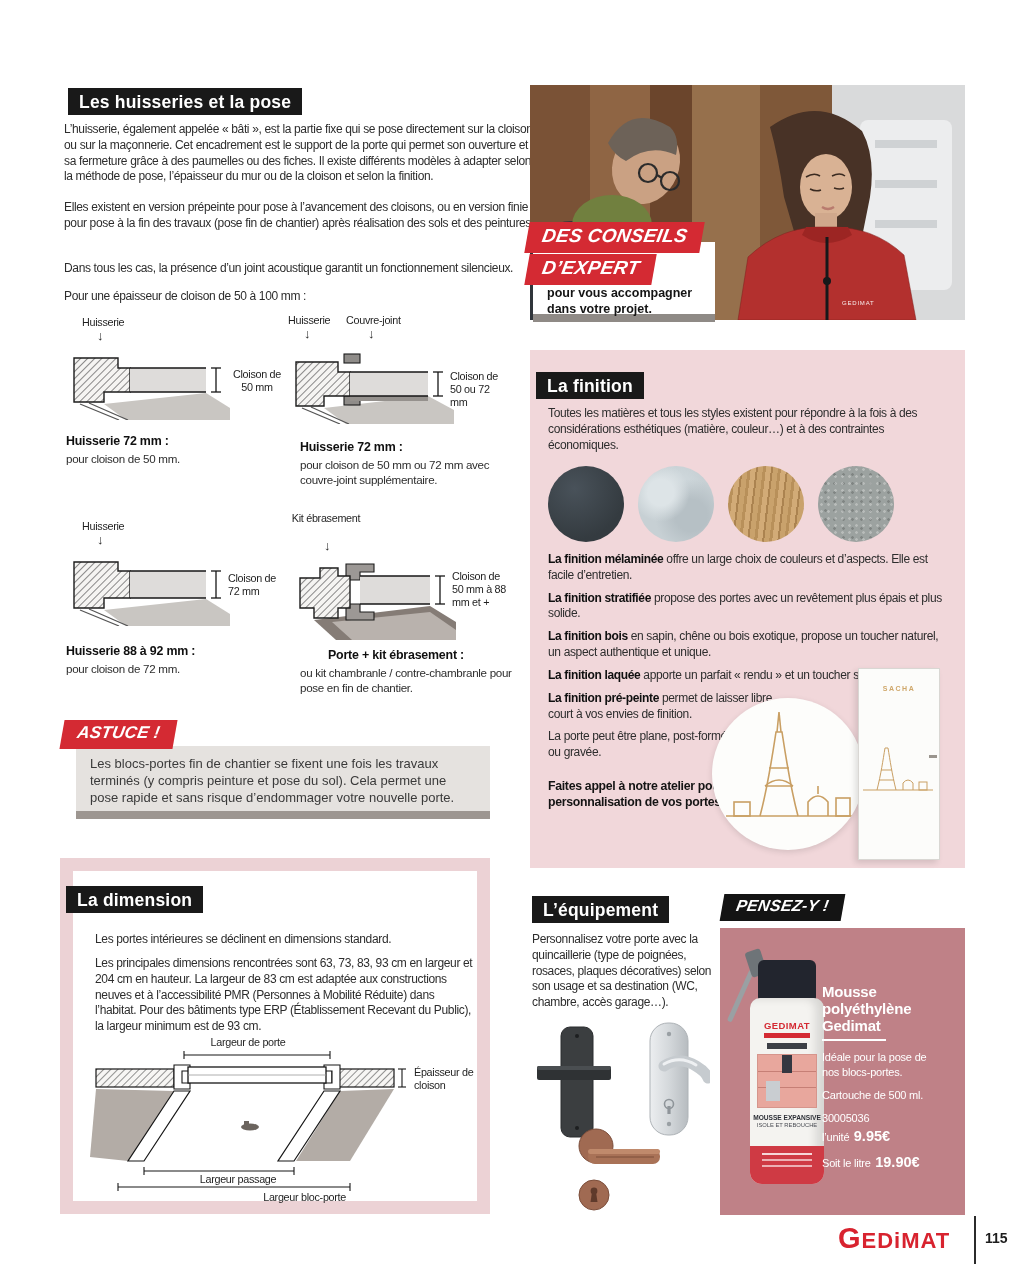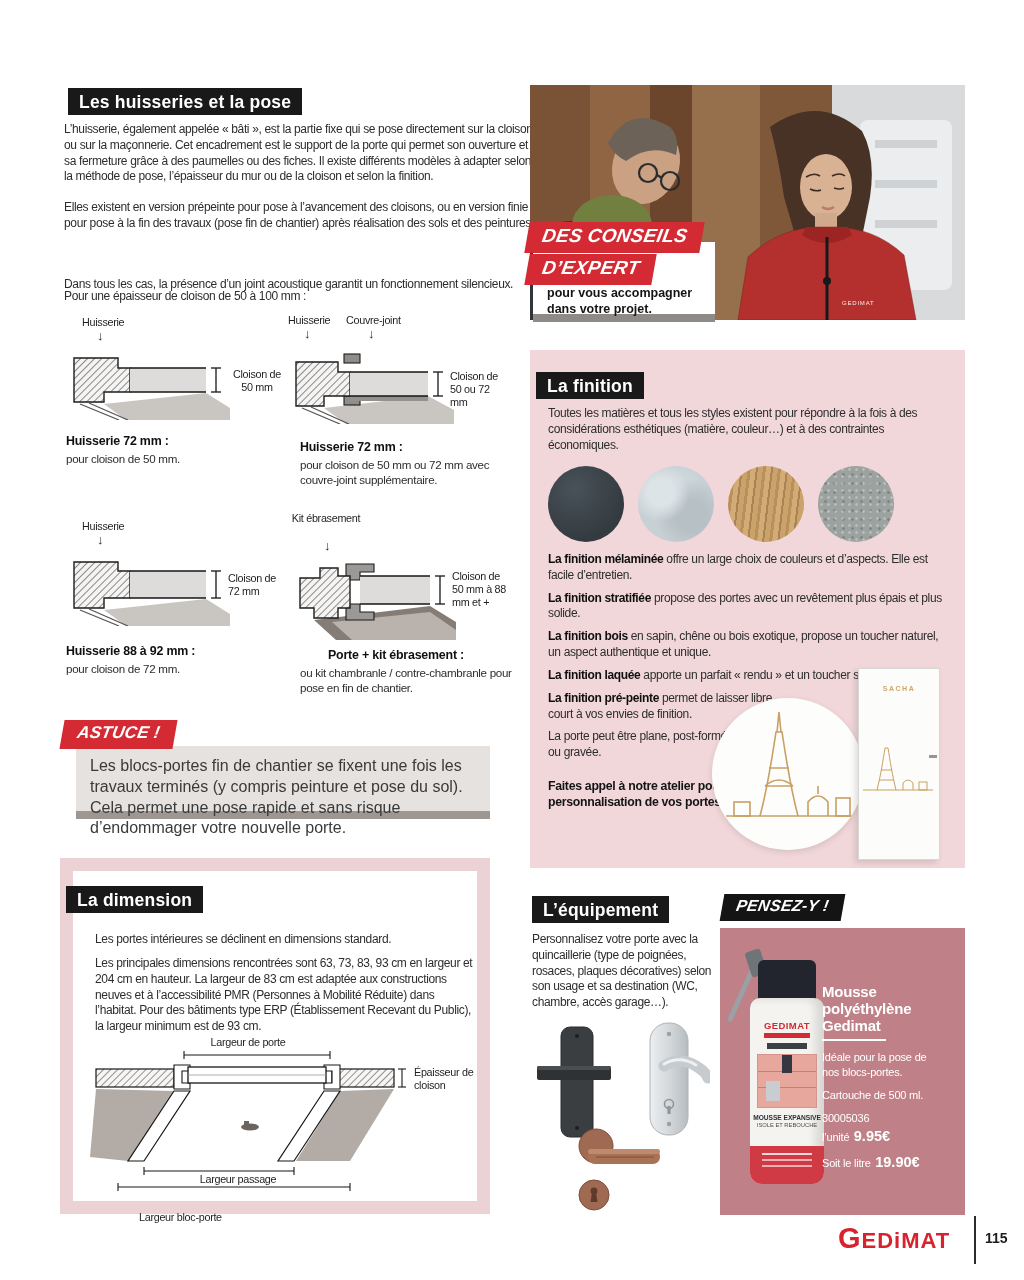--- a/index.html
+++ b/index.html
@@ -30,21 +30,21 @@
 </style>
 </head>
 <body>
 
 <div id="page">
 
   <div class="abs badge-black" style="left:68px;top:88px;">Les huisseries et la pose</div>
 
   <div class="abs body-txt" style="left:64px;top:122px;width:470px;">L’huisserie, également appelée « bâti », est la partie fixe qui se pose directement sur la cloison ou sur la maçonnerie. Cet encadrement est le support de la porte qui permet son ouverture et sa fermeture grâce à des paumelles ou des fiches. Il existe différents modèles à adapter selon la méthode de pose, l’épaisseur du mur ou de la cloison et selon la finition.</div>
   <div class="abs body-txt" style="left:64px;top:200px;width:470px;">Elles existent en version prépeinte pour pose à l’avancement des cloisons, ou en version finie pour pose à la fin des travaux (pose fin de chantier) après réalisation des sols et des peintures.</div>
-  <div class="abs body-txt" style="left:64px;top:261px;width:475px;margin-top:16px;">Dans tous les cas, la présence d’un joint acoustique garantit un fonctionnement silencieux.</div>
+  <div class="abs body-txt" style="left:64px;top:261px;width:475px;">Dans tous les cas, la présence d’un joint acoustique garantit un fonctionnement silencieux.</div>
   <div class="abs body-txt" style="left:64px;top:289px;width:470px;">Pour une épaisseur de cloison de 50 à 100 mm :</div>
 
   <div class="abs" style="left:64px;top:316px;width:226px;height:170px;">
     <div class="abs small-lbl" style="left:18px;top:0;">Huisserie</div>
     <div class="abs arrow" style="left:33px;top:12px;">↓</div>
     <svg class="abs" style="left:0;top:30px;" width="226" height="74" viewBox="0 0 226 74">
       <defs>
           <pattern id="hA" width="5" height="5" patternUnits="userSpaceOnUse" patternTransform="rotate(45)">
             <rect width="5" height="5" fill="#f5f4f2"></rect>
             <line x1="0" y1="0" x2="0" y2="5" stroke="#5a5a5a" stroke-width="1.4"></line>
@@ -144,21 +144,21 @@
       <line x1="152" y1="22" x2="152" y2="50" stroke="#161616" stroke-width="1.3"></line>
       <line x1="147" y1="22" x2="157" y2="22" stroke="#161616" stroke-width="1.3"></line>
       <line x1="147" y1="50" x2="157" y2="50" stroke="#161616" stroke-width="1.3"></line>
     </svg>
     <div class="abs dim-lbl" style="left:164px;top:58px;width:60px;">Cloison de 50 mm à 88 mm et +</div>
     <div class="abs cap-title" style="left:12px;top:136px;padding-left:28px;">Porte + kit ébrasement :</div>
     <div class="abs cap-body" style="left:12px;top:153px;width:215px;">ou kit chambranle / contre-chambranle pour pose en fin de chantier.</div>
   </div>
 
   <div class="abs" style="left:76px;top:746px;width:414px;height:65px;background:#e5e2df;border-bottom:8px solid #9d9691;">
-    <div class="abs" style="left:14px;top:10px;width:386px;font-size:16px;line-height:1.3;color:#3a3a3a;">Les blocs-portes fin de chantier se fixent une fois les travaux terminés (y compris peinture et pose du sol). Cela permet une pose rapide et sans risque d’endommager votre nouvelle porte.</div>
+    <div class="abs" style="left:14px;top:10px;width:386px;font-size:13px;line-height:1.3;color:#3a3a3a;">Les blocs-portes fin de chantier se fixent une fois les travaux terminés (y compris peinture et pose du sol). Cela permet une pose rapide et sans risque d’endommager votre nouvelle porte.</div>
   </div>
   <div class="abs badge-red" style="left:62px;top:720px;">ASTUCE !</div>
 
   <div class="abs" style="left:60px;top:858px;width:430px;height:356px;background:#fff;border:13px solid #ecd2d5;box-sizing:border-box;"></div>
   <div class="abs badge-black" style="left:66px;top:886px;">La dimension</div>
   <div class="abs body-txt" style="left:95px;top:932px;width:380px;">Les portes intérieures se déclinent en dimensions standard.</div>
   <div class="abs body-txt" style="left:95px;top:956px;width:380px;">Les principales dimensions rencontrées sont 63, 73, 83, 93 cm en largeur et 204 cm en hauteur. La largeur de 83 cm est adaptée aux constructions neuves et à l’accessibilité PMR (Personnes à Mobilité Réduite) dans l’habitat. Pour des bâtiments type ERP (Établissement Recevant du Public), la largeur minimum est de 93 cm.</div>
 
   <div class="abs" style="left:88px;top:1036px;width:398px;height:172px;">
     <div class="abs dim-lbl" style="left:60px;top:0;width:200px;text-align:center;">Largeur de porte</div>
@@ -189,21 +189,21 @@
       <line x1="310" y1="38" x2="318" y2="38" stroke="#161616" stroke-width="1.1"></line>
       <line x1="56" y1="122" x2="206" y2="122" stroke="#161616" stroke-width="1.1"></line>
       <line x1="56" y1="118" x2="56" y2="126" stroke="#161616" stroke-width="1.1"></line>
       <line x1="206" y1="118" x2="206" y2="126" stroke="#161616" stroke-width="1.1"></line>
       <line x1="30" y1="138" x2="262" y2="138" stroke="#161616" stroke-width="1.1"></line>
       <line x1="30" y1="134" x2="30" y2="142" stroke="#161616" stroke-width="1.1"></line>
       <line x1="262" y1="134" x2="262" y2="142" stroke="#161616" stroke-width="1.1"></line>
     </svg>
     <div class="abs dim-lbl" style="left:326px;top:30px;width:70px;">Épaisseur de cloison</div>
     <div class="abs dim-lbl" style="left:70px;top:137px;width:160px;text-align:center;">Largeur passage</div>
-    <div class="abs dim-lbl" style="left:51px;top:155px;width:220px;text-align:left;margin-top:20px;">Largeur bloc-porte</div>
+    <div class="abs dim-lbl" style="left:38px;top:155px;width:220px;text-align:right;">Largeur bloc-porte</div>
   </div>
 
   <div class="abs" style="left:530px;top:85px;width:435px;height:235px;overflow:hidden;">
     <svg width="435" height="235" viewBox="0 0 435 235">
       <rect width="435" height="235" fill="#c8c3bd"></rect>
       <rect x="0" y="0" width="60" height="235" fill="#7a5236"></rect>
       <rect x="60" y="0" width="60" height="235" fill="#8f6544"></rect>
       <rect x="120" y="0" width="42" height="235" fill="#6b452c"></rect>
       <rect x="162" y="0" width="68" height="235" fill="#96704c"></rect>
       <rect x="230" y="0" width="72" height="235" fill="#7f5839"></rect>

